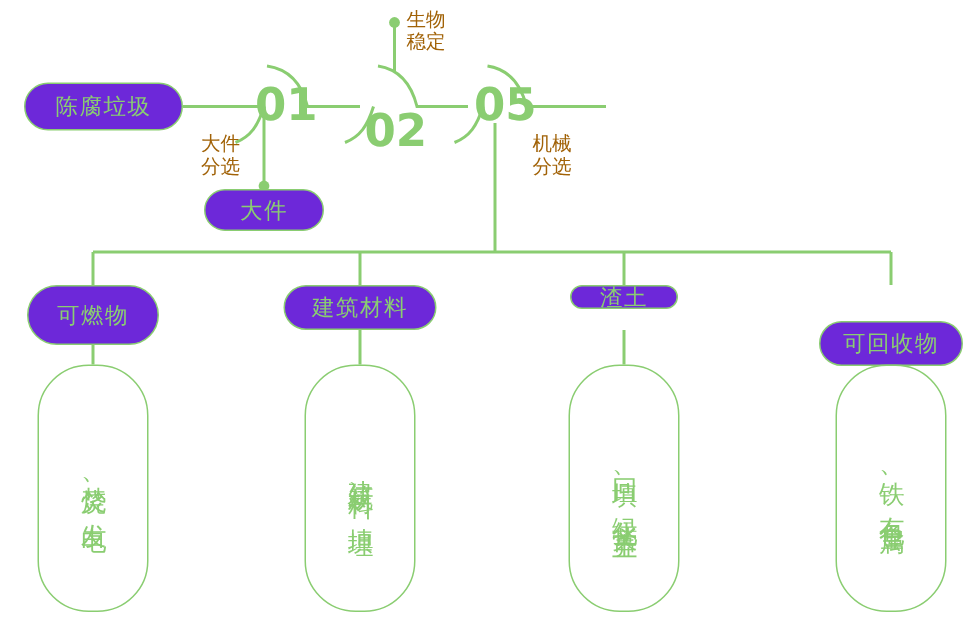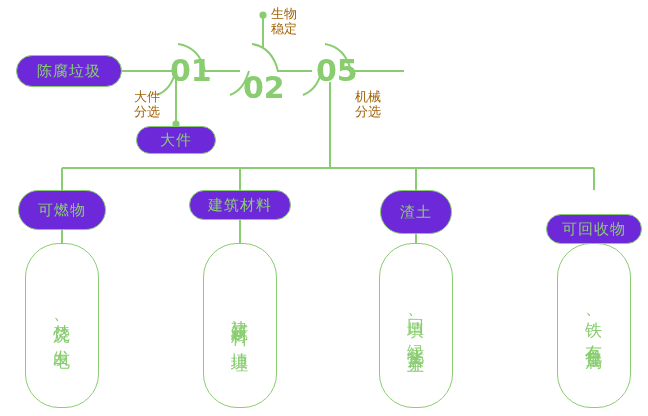--- a/index.html
+++ b/index.html
@@ -143,21 +143,21 @@
   <div class="pill small" style="left:136px;top:126px;width:80px;height:28px;">
     <span>大件</span>
   </div>
 
   <div class="pill" style="left:18px;top:190px;width:88px;height:40px;">
     <span>可燃物</span>
   </div>
   <div class="pill" style="left:189px;top:190px;width:102px;height:30px;">
     <span>建筑材料</span>
   </div>
-  <div class="pill" style="left:380px;top:190px;width:72px;height:44px;">
+  <div class="pill" style="left:380px;top:190px;width:72px;height:16px;">
     <span>渣土</span>
   </div>
   <div class="pill" style="left:546px;top:190px;width:96px;height:30px;margin-top:24px;">
     <span>可回收物</span>
   </div>
 
   <div class="vbox" style="left:25px;top:243px;width:74px;height:165px;">
     <span class="vtext">焚烧、发电</span>
   </div>
 

